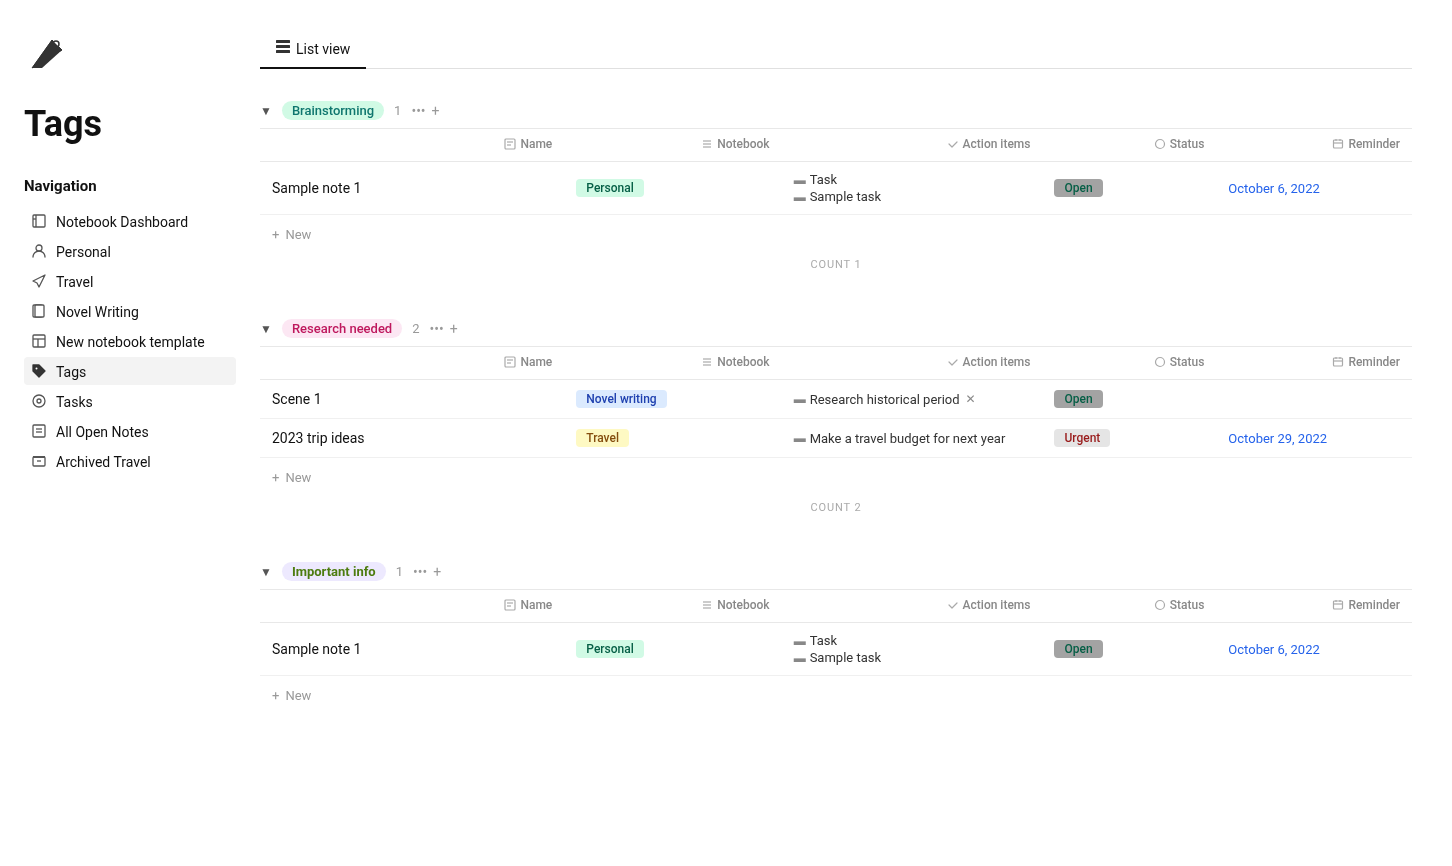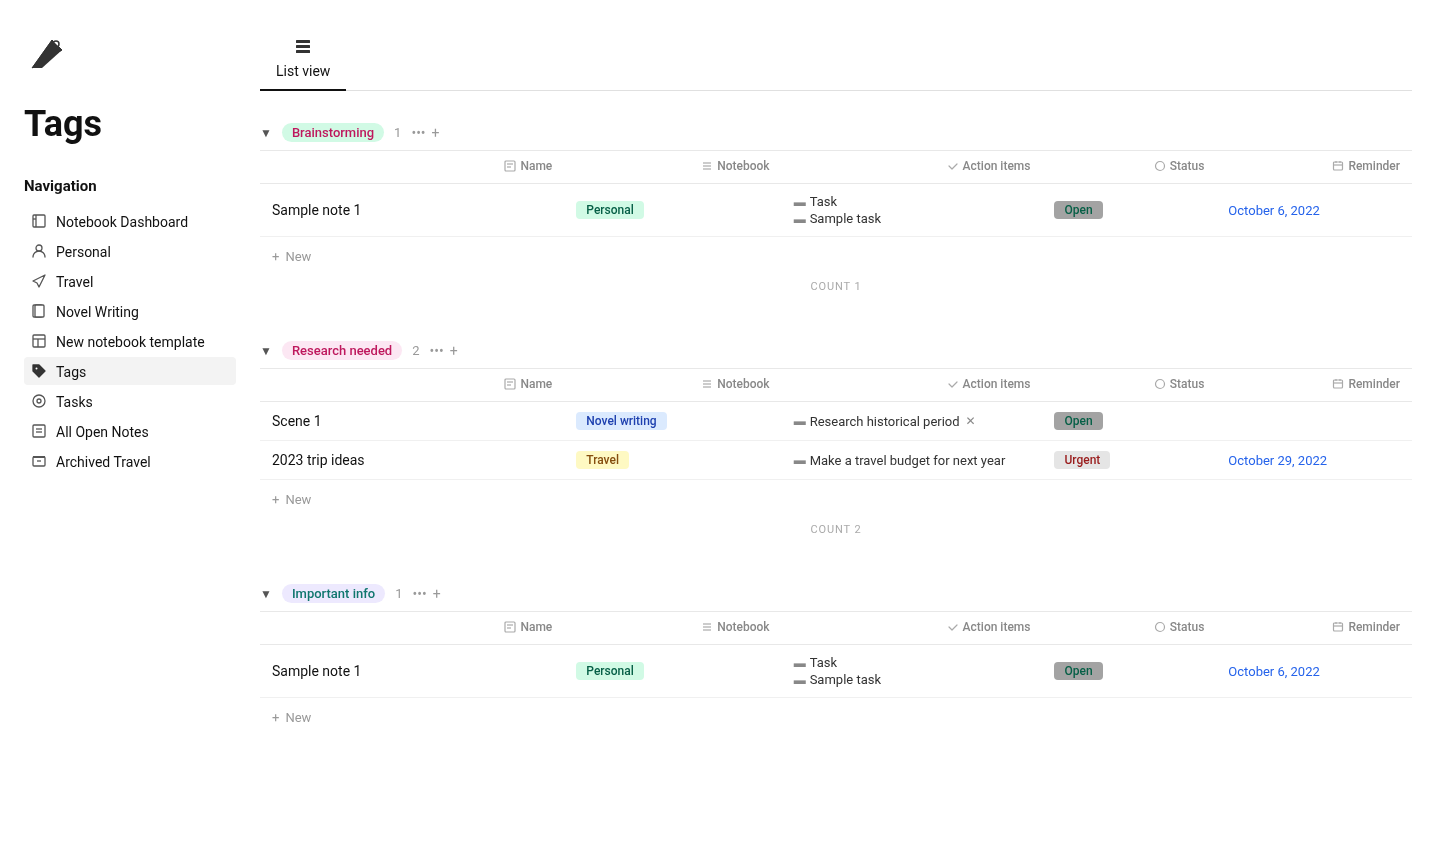--- a/index.html
+++ b/index.html
@@ -80,21 +80,20 @@
       padding: 8px 16px 10px;
       cursor: pointer;
       font-size: 14px;
       color: #555;
       border-bottom: 2px solid transparent;
       margin-bottom: -1px;
     }
     .tab.active {
       color: #111;
       border-bottom: 2px solid #111;
-      flex-direction: column;
     }
     
     .tag-group {
       margin-bottom: 24px;
     }
     .tag-group-header {
       display: flex;
       align-items: center;
       gap: 10px;
       margin-bottom: 0;
@@ -109,29 +108,30 @@
     }
     .tag-badge {
       display: inline-block;
       padding: 2px 10px;
       border-radius: 12px;
       font-size: 13px;
       font-weight: 500;
     }
     .tag-badge.brainstorming {
       background: #d1fae5;
-      color: #be185d;
+      color: #0f766e;
     }
     .tag-badge.research-needed {
       background: #fce7f3;
       color: #be185d;
     }
     .tag-badge.important-info {
       background: #ede9fe;
-      color: #0f766e;
+      color: #4d7c0f;
+      font-weight: bold;
     }
     .tag-count {
       font-size: 13px;
       color: #999;
     }
     .tag-group-actions {
       display: flex;
       gap: 6px;
       color: #999;
       font-size: 14px;

